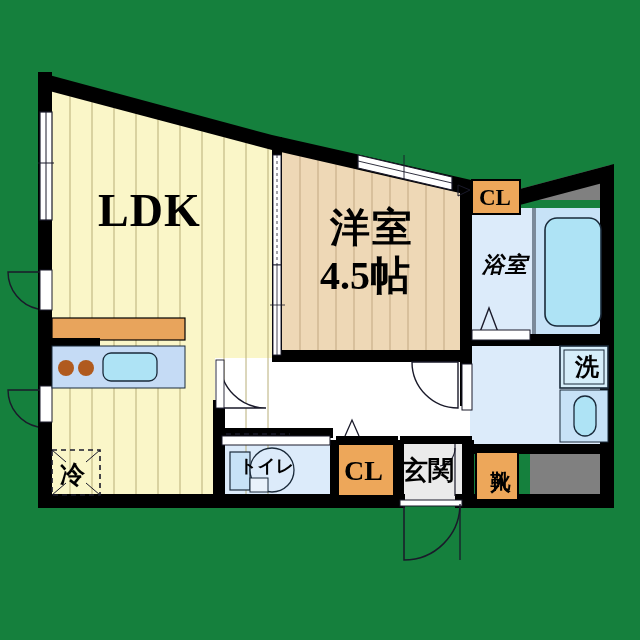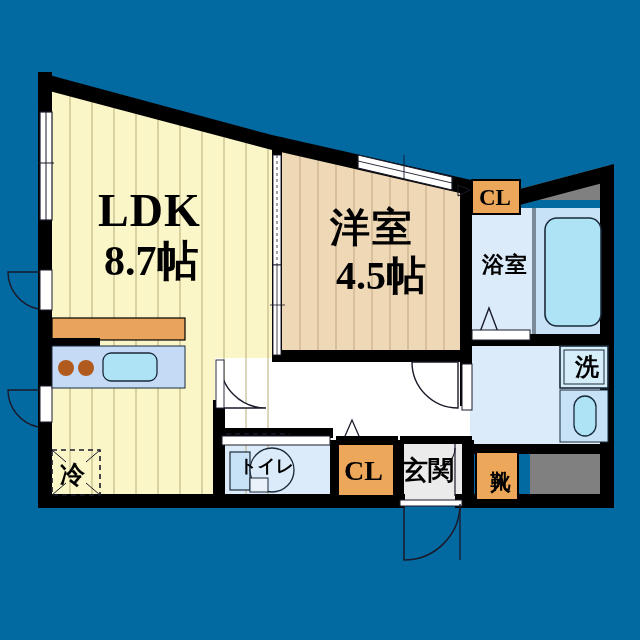--- a/index.html
+++ b/index.html
@@ -1,18 +1,18 @@
 <!DOCTYPE html>
 <html><head>
 <meta charset="utf-8">
 <style>
   html,body{margin:0;padding:0;background:#ffffff;}
   body{width:640px;height:640px;overflow:hidden;
        font-family:"Liberation Serif","DejaVu Serif",serif;}
-  #plan{position:relative;width:640px;height:640px;background:#0369a1;}
+  #plan{position:relative;width:640px;height:640px;background:#15803d;}
   svg{display:block;}
   .lbl{
     position:absolute;
     font-family:"Liberation Serif","DejaVu Serif",serif;
     color:#000;
     font-weight:bold;
     white-space:nowrap;
     line-height:1;
     text-align:center;
     pointer-events:none;
@@ -192,26 +192,25 @@
 
   <rect x="52" y="450" width="48" height="45" fill="none" stroke="#1a1a2a" stroke-width="1.6" stroke-dasharray="5 4"></rect>
   <line x1="52" y1="450" x2="66" y2="462" stroke="#1a1a2a" stroke-width="1"></line>
   <line x1="100" y1="450" x2="86" y2="462" stroke="#1a1a2a" stroke-width="1"></line>
   <line x1="52" y1="495" x2="66" y2="483" stroke="#1a1a2a" stroke-width="1"></line>
   <line x1="100" y1="495" x2="86" y2="483" stroke="#1a1a2a" stroke-width="1"></line>
 
 </svg>
 
 <div class="lbl" style="left:98px;top:188px;font-size:46px;letter-spacing:1px;">LDK</div>
-<div class="lbl" style="left:104px;top:240px;font-size:42px;">8.7帖</div>
 
 <div class="lbl" style="left:330px;top:208px;font-size:40px;letter-spacing:2px;">洋室</div>
-<div class="lbl" style="left:336px;top:256px;font-size:40px;">4.5帖</div>
-
-<div class="lbl" style="left:482px;top:254px;font-size:22px;letter-spacing:1px;">浴室</div>
+<div class="lbl" style="left:320px;top:256px;font-size:40px;">4.5帖</div>
+
+<div class="lbl" style="left:482px;top:254px;font-size:22px;letter-spacing:1px;font-style:italic;">浴室</div>
 
 <div class="lbl" style="left:479px;top:186px;font-size:23px;">CL</div>
 
 <div class="lbl" style="left:575px;top:355px;font-size:24px;">洗</div>
 
 <div class="lbl" style="left:483px;top:455px;font-size:20px;line-height:1.05;width:28px;
             writing-mode:vertical-rl;text-orientation:upright;">靴入</div>
 
 <div class="lbl" style="left:239px;top:457px;font-size:18px;letter-spacing:0px;">トイレ</div>
 

